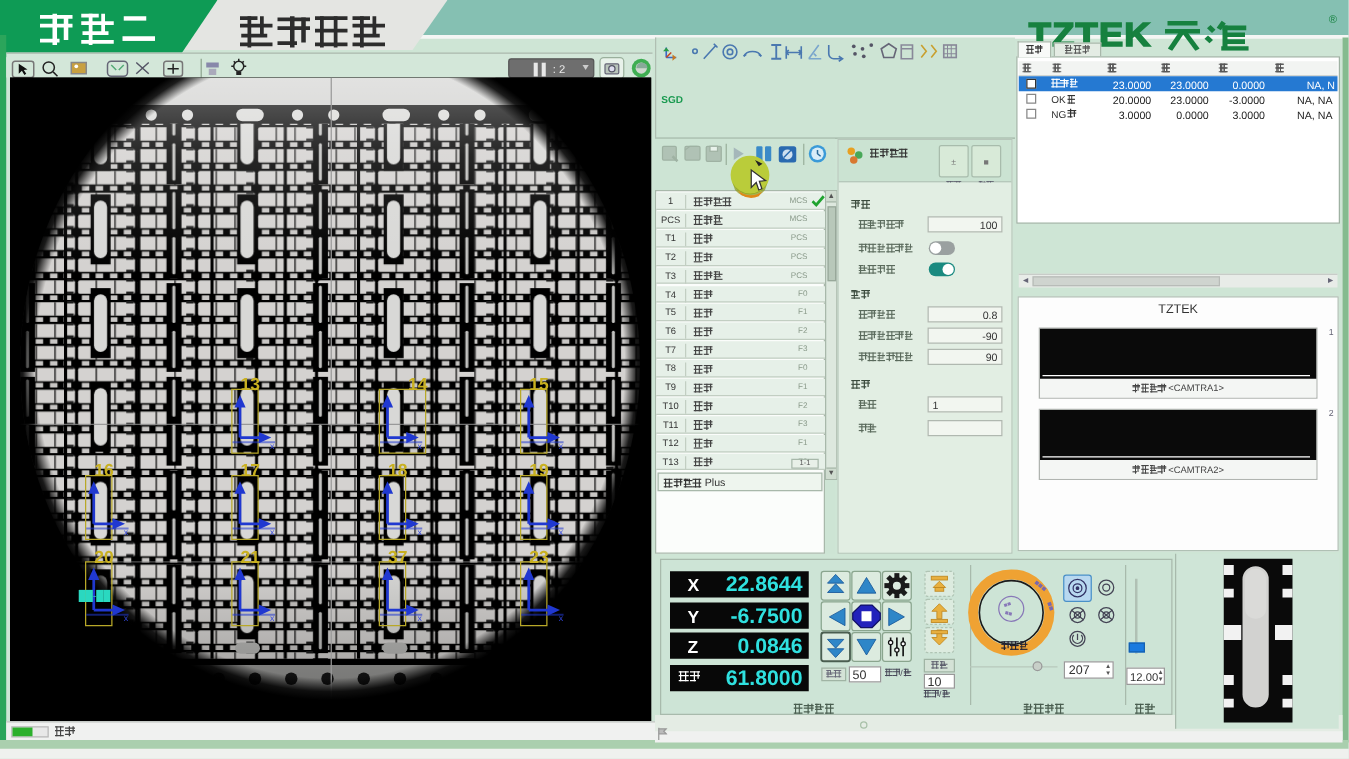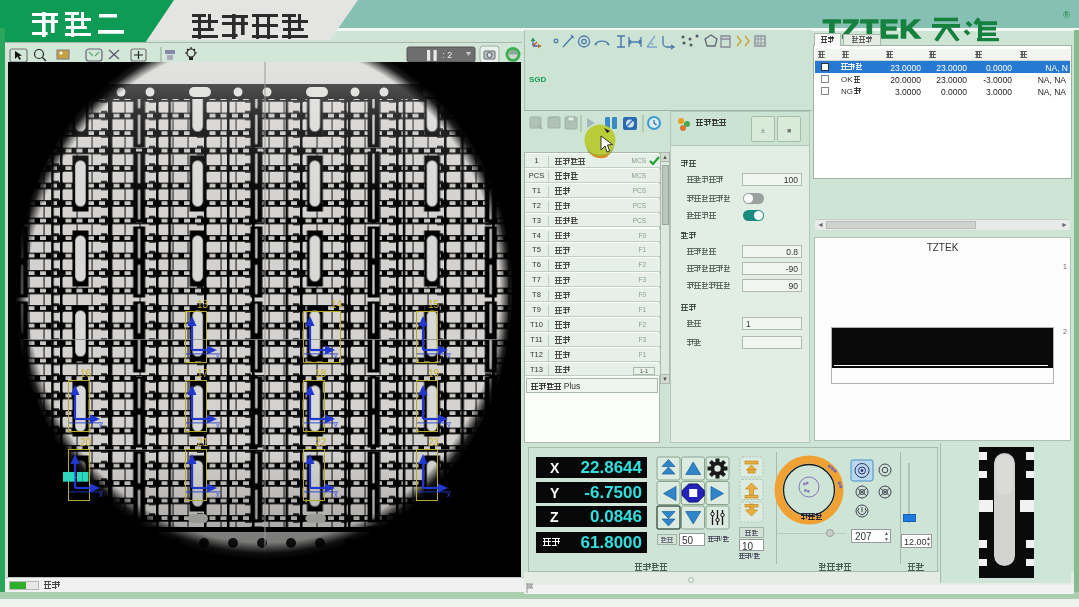--- a/index.html
+++ b/index.html
@@ -58,21 +58,21 @@
 
 #ctrlpanel{left:528px;top:447px;width:410px;height:125px;background:#cde4d6;border:1px solid #a8baac;}
 #prevpanel{left:940px;top:443px;width:131px;height:140px;background:#cfe5d7;border-left:1px solid #a8baac;}
 #botstrip{left:524px;top:572px;width:550px;height:20px;background:#e4ece4;}
 #statusR{left:524px;top:585px;width:550px;height:9px;background:#f0f1f0;}
 .disp{position:absolute;left:7px;width:111px;height:21px;background:#080808;color:#fff;}
 .disp .lab{position:absolute;left:13px;top:3px;font-size:14px;font-weight:bold;}
 .disp .val{position:absolute;right:5px;top:1px;font-size:17px;font-weight:bold;color:#2fe0df;}
 #vig{left:0;top:0;width:513px;height:515px;background:radial-gradient(ellipse 252px 268px at 256px 230px,rgba(0,0,0,0) 0 93.5%,rgba(0,0,0,.88) 97.5%,#000 100%);}
 .ann{position:absolute;width:22px;height:52px;border:1px solid #b8a828;}
-.ann .num{position:absolute;right:-2px;top:-13px;color:#c8b020;font-size:10px;font-weight:normal;}
+.ann .num{position:absolute;right:-2px;top:-13px;color:#c8b020;font-size:14px;font-weight:bold;}
 .ann svg{position:absolute;left:0px;top:2px;}
 .inbox{position:absolute;background:#fff;border:1px solid #999;font-size:10px;color:#333;}
 .small{font-size:9px;color:#4a5e50;}
 .lrow{position:absolute;left:1px;width:135px;height:13.9px;background:#e6f0e8;border-bottom:1px solid #c2cec2;}
 .lrow .rid{position:absolute;left:0;top:2px;width:24px;text-align:center;font-size:7.5px;color:#333;border-right:1px solid #c2cec2;height:11px;}
 .lrow .rname{position:absolute;left:30px;top:2px;}
 .lrow .rtyp{position:absolute;right:14px;top:3px;font-size:6.5px;color:#8a9a8a;}
 #cursorhl{left:584px;top:124px;width:32px;height:32px;z-index:60;}
 .pbtn{top:4px;width:24px;height:26px;background:#d8ead8;border:1px solid #a8bcac;border-radius:2px;text-align:center;line-height:1.1;padding-top:2px;}
 .psec{position:absolute;left:10px;font-size:8.5px;color:#3a4a3c;font-weight:bold;}
@@ -354,21 +354,21 @@
             <path d="M6 36 V10"></path>
             <path d="M6 36 H24"></path>
           </g>
           <path d="M6 2 L1.5 12 L10.5 12 Z" fill="#2038d0"></path>
           <path d="M31 36 L21 31.5 L21 40.5 Z" fill="#2038d0"></path>
           <rect x="-6" y="39" width="40" height="1.6" fill="#2038d0" opacity=".55"></rect>
           <text x="30" y="45" font-size="7" fill="#3448e0">x</text>
         </svg>
       </div>
 <div class="ann" style="left:295px;top:387px;">
-        <div class="num">22</div>
+        <div class="num">37</div>
         <svg width="34" height="46" viewBox="0 0 34 46">
           <g stroke="#2038d0" stroke-width="2.2" fill="none">
             <path d="M6 36 V10"></path>
             <path d="M6 36 H24"></path>
           </g>
           <path d="M6 2 L1.5 12 L10.5 12 Z" fill="#2038d0"></path>
           <path d="M31 36 L21 31.5 L21 40.5 Z" fill="#2038d0"></path>
           <rect x="-6" y="39" width="40" height="1.6" fill="#2038d0" opacity=".55"></rect>
           <text x="30" y="45" font-size="7" fill="#3448e0">x</text>
         </svg>
@@ -629,25 +629,32 @@
 <span class="tv" style="right:4px;">NA, NA</span>
 </div>
 <div class="abs" style="left:1px;top:173px;width:255px;height:11px;background:#e8ece8;border-top:1px solid #c8ccc8;">
 <span style="position:absolute;left:2px;top:1px;font-size:7px;color:#667;">◄</span>
 <span style="position:absolute;right:2px;top:1px;font-size:7px;color:#667;">►</span>
 <div style="position:absolute;left:11px;top:1px;width:150px;height:8px;background:#cfd4cf;border:1px solid #b8bcb8;"></div>
 </div>
 </div>
 <div class="abs" id="tztekpanel">
 <div class="abs" style="left:0;top:4px;width:100%;text-align:center;font-size:10px;color:#333;">TZTEK</div>
+<div class="imgbox" style="top:24px;">
+<div class="imgblk">
+        <div class="wline"></div>
+      </div>
+<div class="imgcap"><span class="z v2"></span><span class="z"></span><span class="z v3"></span><span class="z v2"></span> &lt;CAMTRA1&gt;</div>
+</div>
 <div class="abs" style="right:3px;top:25px;font-size:7px;color:#667;">1</div>
 <div class="imgbox" style="top:89px;">
 <div class="imgblk">
         <div class="wline"></div>
       </div>
+<div class="imgcap"><span class="z v2"></span><span class="z"></span><span class="z v3"></span><span class="z v2"></span> &lt;CAMTRA2&gt;</div>
 </div>
 <div class="abs" style="right:3px;top:90px;font-size:7px;color:#667;">2</div>
 </div>
 
 <div class="abs" id="botstrip"></div>
 <div class="abs" id="statusR"></div>
 <div class="abs" id="ctrlpanel">
 <div class="disp" style="top:9px;">
       <span class="lab" style="left:14px;">X</span>
       <span class="val">22.8644</span>

